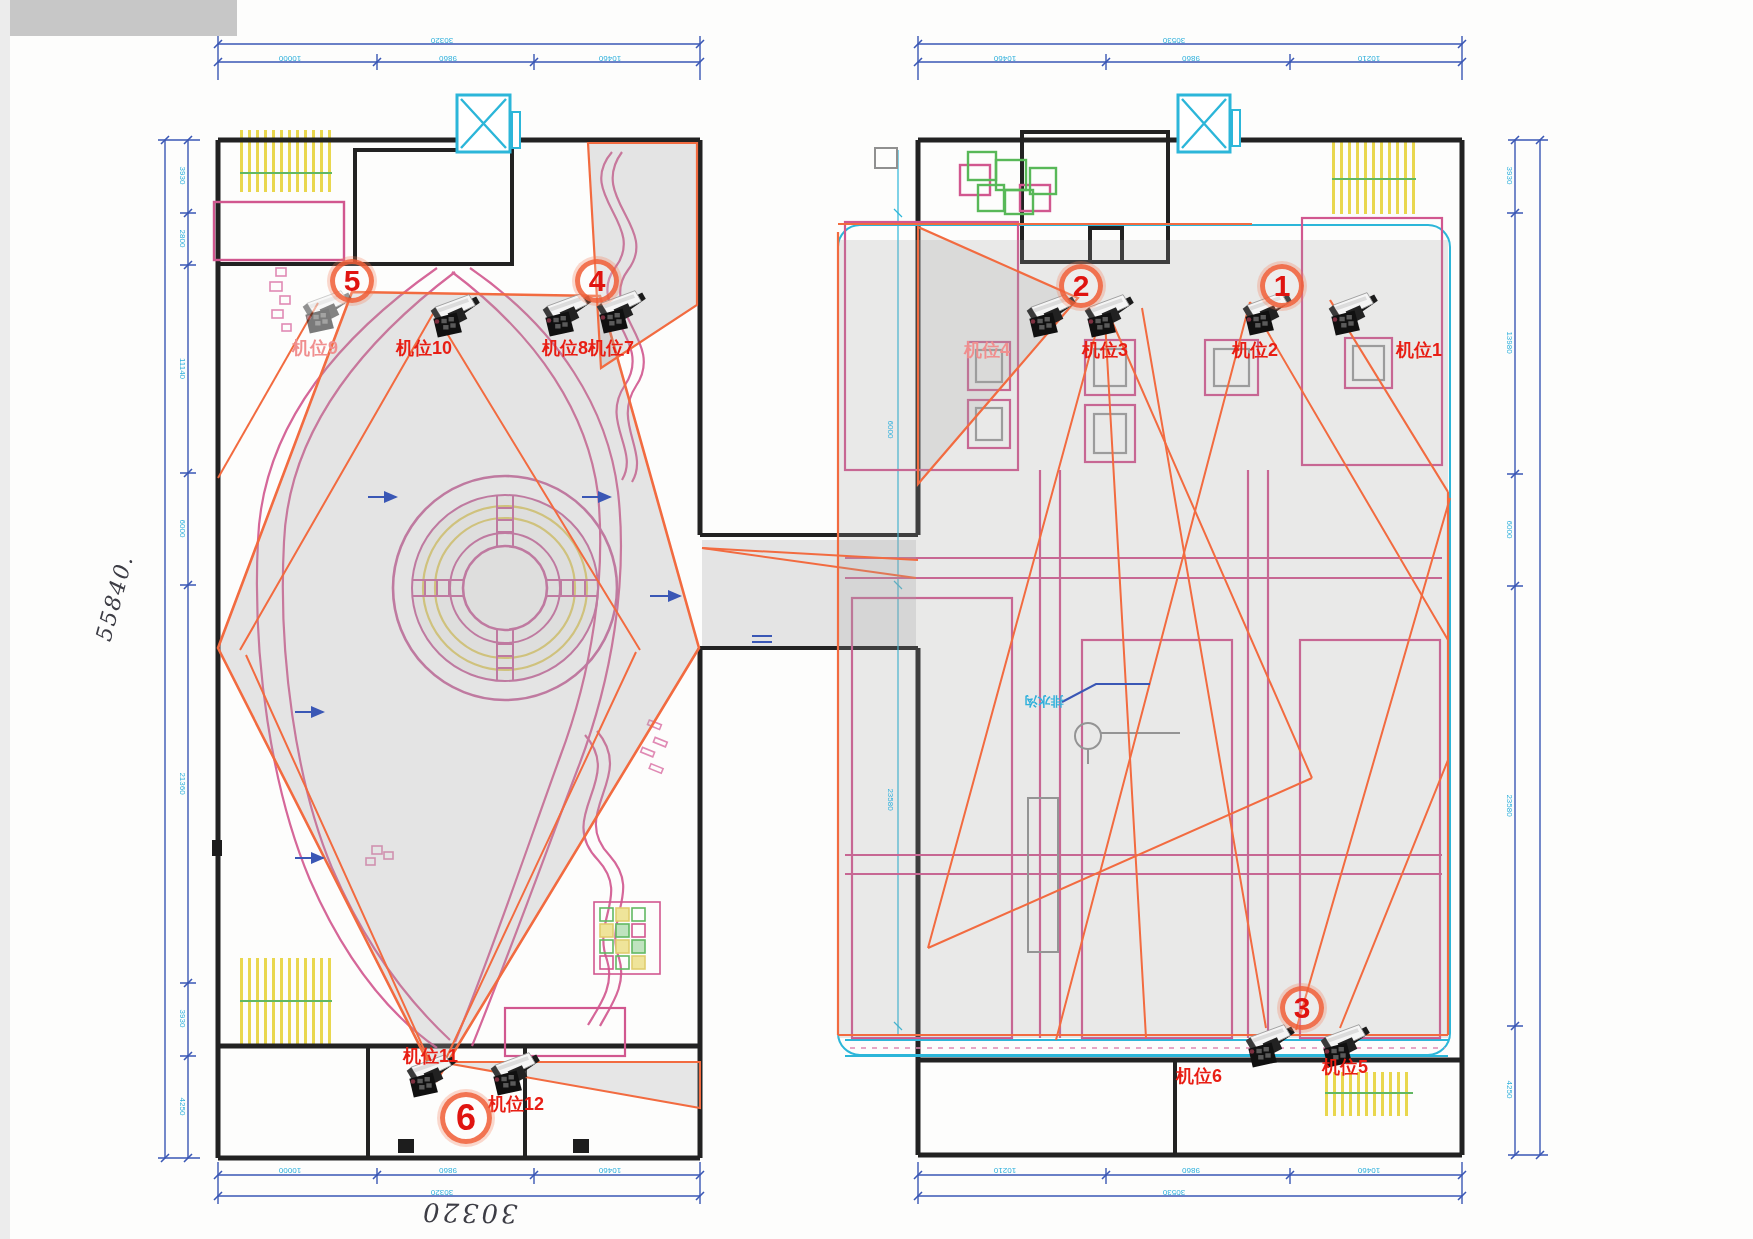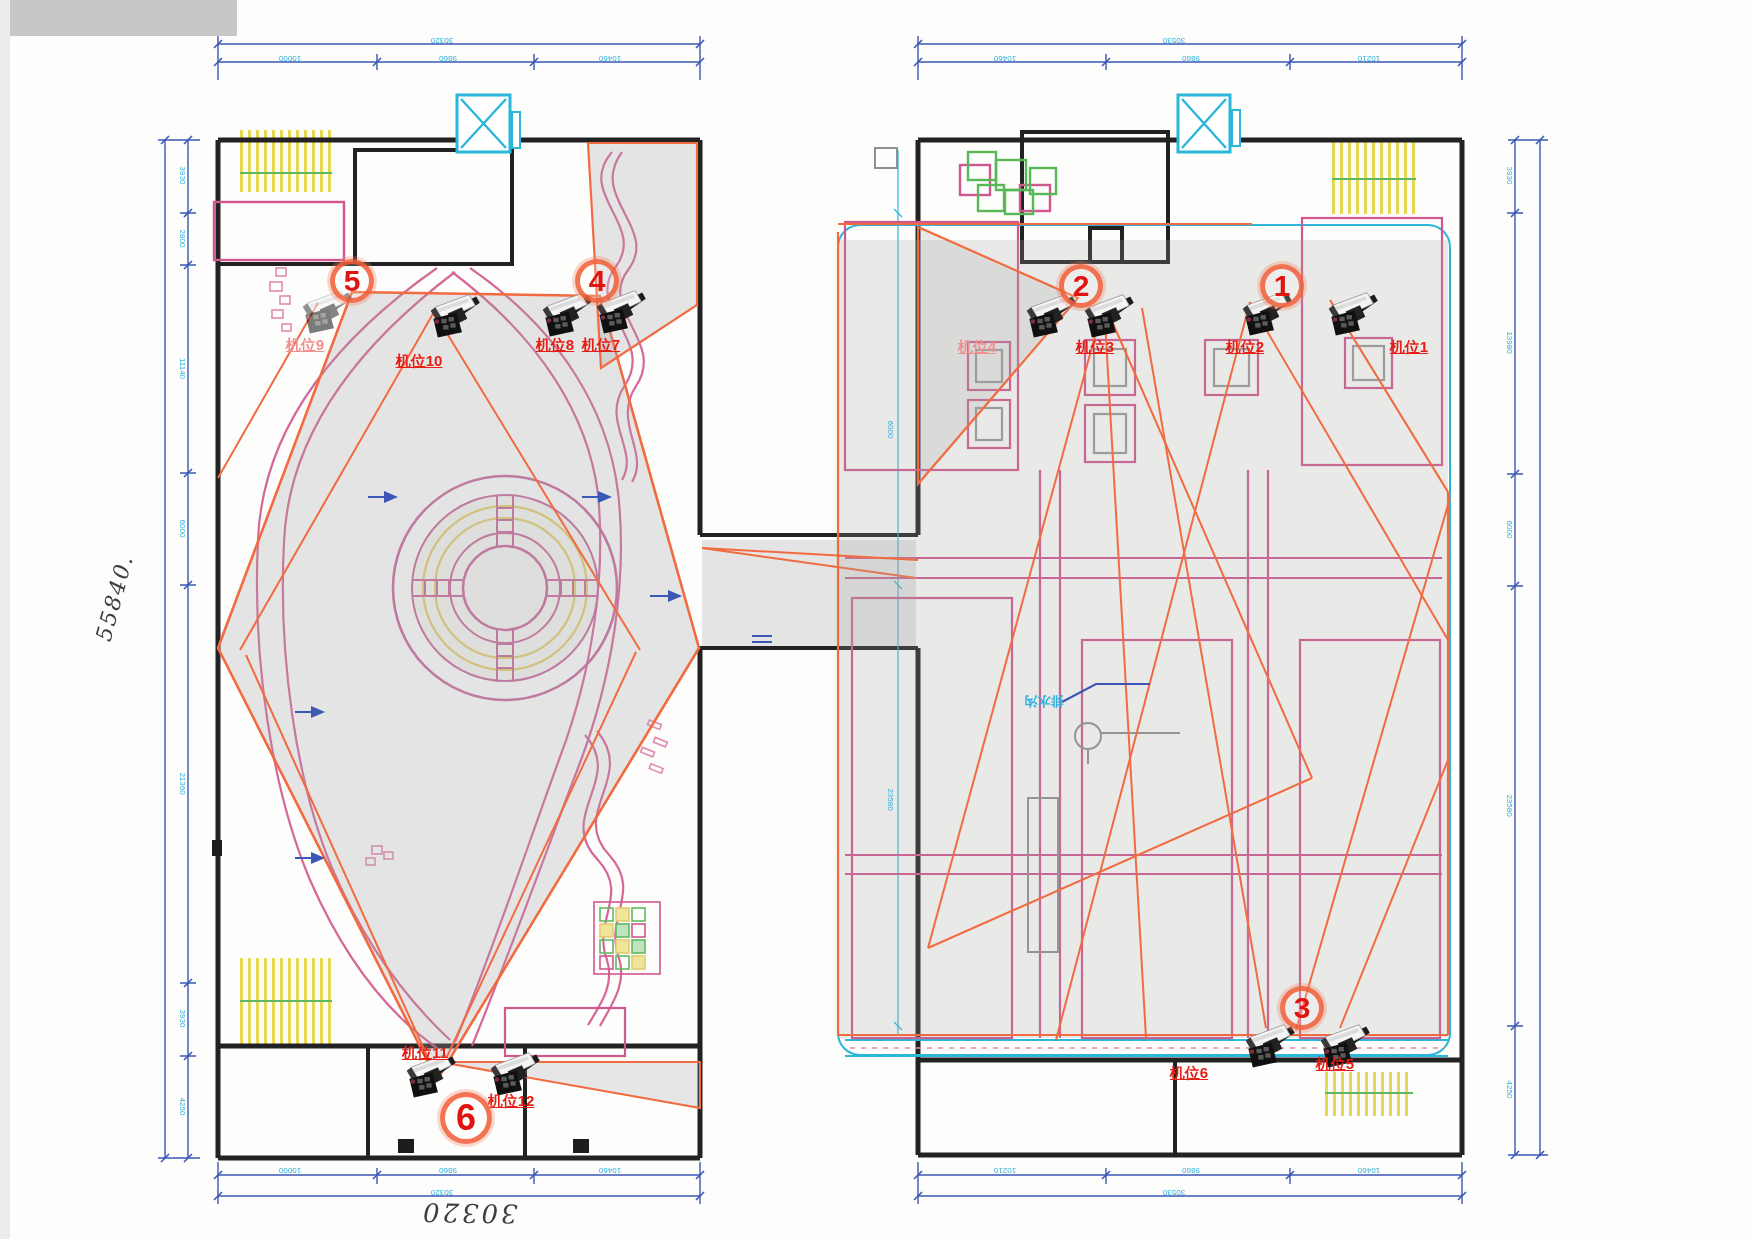--- a/index.html
+++ b/index.html
@@ -3,22 +3,22 @@
 <meta charset="utf-8">
 <style>
   html,body{margin:0;padding:0;background:#ffffff;}
   #stage{position:relative;width:1753px;height:1239px;background:#fdfdfc;overflow:hidden;
          font-family:"Liberation Sans",sans-serif;}
   .scan-corner{position:absolute;left:0;top:0;width:237px;height:36px;background:#c7c7c7;}
   .scan-edge{position:absolute;left:0;top:0;width:10px;height:1239px;background:#ececec;}
   svg.plan{position:absolute;left:0;top:0;pointer-events:none;}
   .stairs{position:absolute;background:repeating-linear-gradient(90deg,#e9d74e 0 3px,rgba(0,0,0,0) 3px 8px);}
   .stair-green{position:absolute;height:2px;background:#62b862;}
-  .cam-label{position:absolute;width:66px;text-align:center;font-size:15px;font-weight:bold;
-             color:#e81e14;white-space:nowrap;text-decoration:underline;}
+  .cam-label{position:absolute;width:66px;text-align:right;font-size:18px;font-weight:bold;
+             color:#e81e14;white-space:nowrap;}
   .cam-label.faded{color:#f08f8f;}
   .marker{position:absolute;box-sizing:border-box;width:44px;height:44px;border-radius:50%;
           border:5px solid rgba(240,92,52,.85);box-shadow:0 0 0 3px rgba(244,130,92,.30);
           background:rgba(255,255,255,.18);display:flex;align-items:center;justify-content:center;
           color:#e01410;font-weight:bold;font-size:30px;}
   .marker.big{width:52px;height:52px;font-size:36px;}
   .dim{position:absolute;width:54px;text-align:center;font-size:8px;color:#2fb0dc;
        transform:rotate(180deg);white-space:nowrap;}
   .dim.v{width:46px;transform:rotate(90deg);}
   .hand{position:absolute;color:#3d3d45;font-family:"DejaVu Serif",serif;font-style:italic;}
@@ -280,21 +280,21 @@
       <use href="#cam-icon" x="1238" y="290" width="54" height="50"></use>
       <use href="#cam-icon" x="1324" y="290" width="54" height="50"></use>
       <use href="#cam-icon" x="1241" y="1022" width="54" height="50"></use>
       <use href="#cam-icon" x="1316" y="1022" width="54" height="50"></use>
       <use href="#cam-icon" x="402" y="1052" width="54" height="50"></use>
       <use href="#cam-icon" x="486" y="1050" width="54" height="50"></use>
     </g>
   </svg>
 
   <div class="cam-label faded" style="left:272px;top:336px;">机位9</div>
-  <div class="cam-label" style="left:386px;top:336px;margin-top:16px;">机位10</div>
+  <div class="cam-label" style="left:386px;top:336px;">机位10</div>
   <div class="cam-label" style="left:522px;top:336px;">机位8</div>
   <div class="cam-label" style="left:568px;top:336px;">机位7</div>
   <div class="cam-label faded" style="left:944px;top:338px;">机位4</div>
   <div class="cam-label" style="left:1062px;top:338px;">机位3</div>
   <div class="cam-label" style="left:1212px;top:338px;">机位2</div>
   <div class="cam-label" style="left:1376px;top:338px;">机位1</div>
   <div class="cam-label" style="left:1156px;top:1064px;">机位6</div>
   <div class="cam-label" style="left:1302px;top:1055px;">机位5</div>
   <div class="cam-label" style="left:392px;top:1044px;">机位11</div>
   <div class="cam-label" style="left:478px;top:1092px;">机位12</div>

